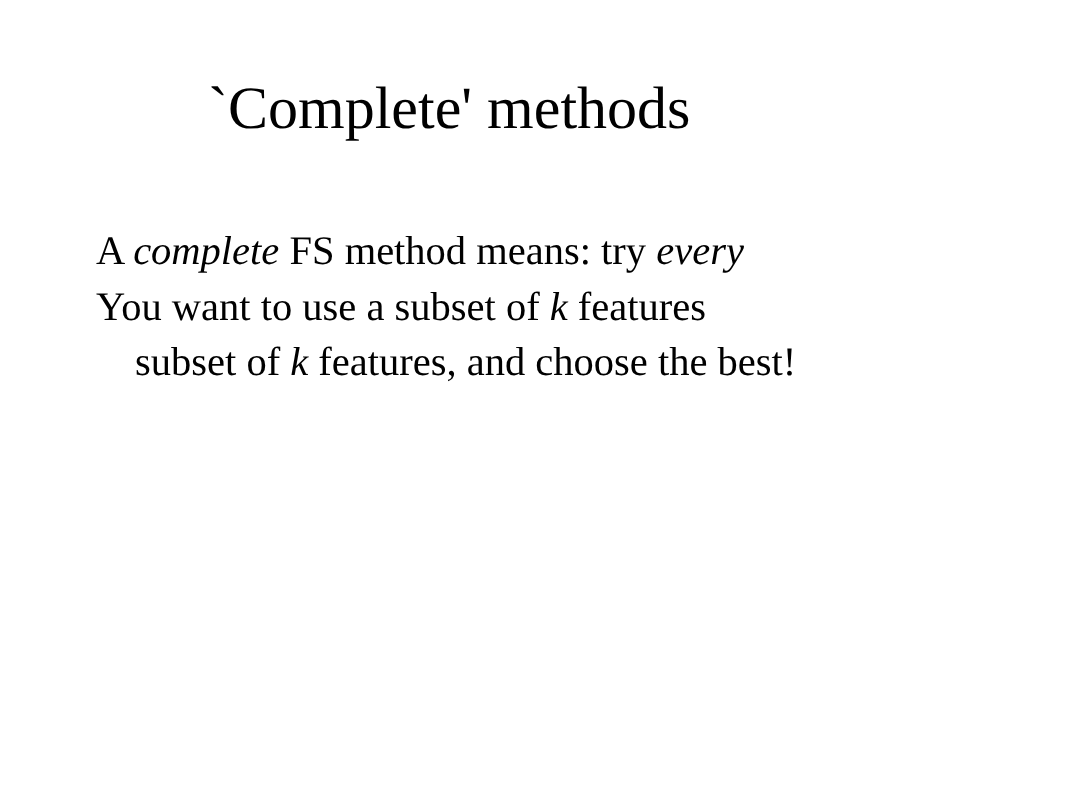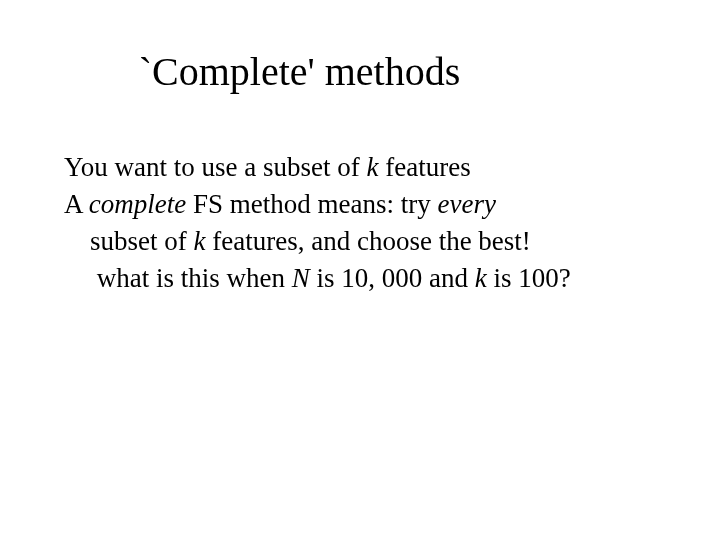--- a/index.html
+++ b/index.html
@@ -46,30 +46,27 @@
 <body>
 
 <div class="slide">
 
   <div class="title">`Complete' methods</div>
 
   <div class="body">
 
 
     <p>
-      <span>You want to use a subset of </span><span class="italic">k</span><span> features</span>
+      <span>A </span><span class="italic">complete</span><span> FS method means:  try </span><span class="italic">every</span>
     </p>
 
     <p>
-      <span>A </span><span class="italic">complete</span><span> FS method means:  try </span><span class="italic">every</span>
+      <span>You want to use a subset of </span><span class="italic">k</span><span> features</span>
     </p>
 
     <p class="indent">
       <span>subset of </span><span class="italic">k</span><span> features, and choose the best!</span>
     </p>
 
 
-    <p class="indent">
-      &nbsp;<span>what is this when </span><span class="italic">N</span><span> is 10, 000 and </span><span class="italic">k</span><span> is 100?</span>
-    </p>
 
   </div>
 </div>
 
 </body></html>

